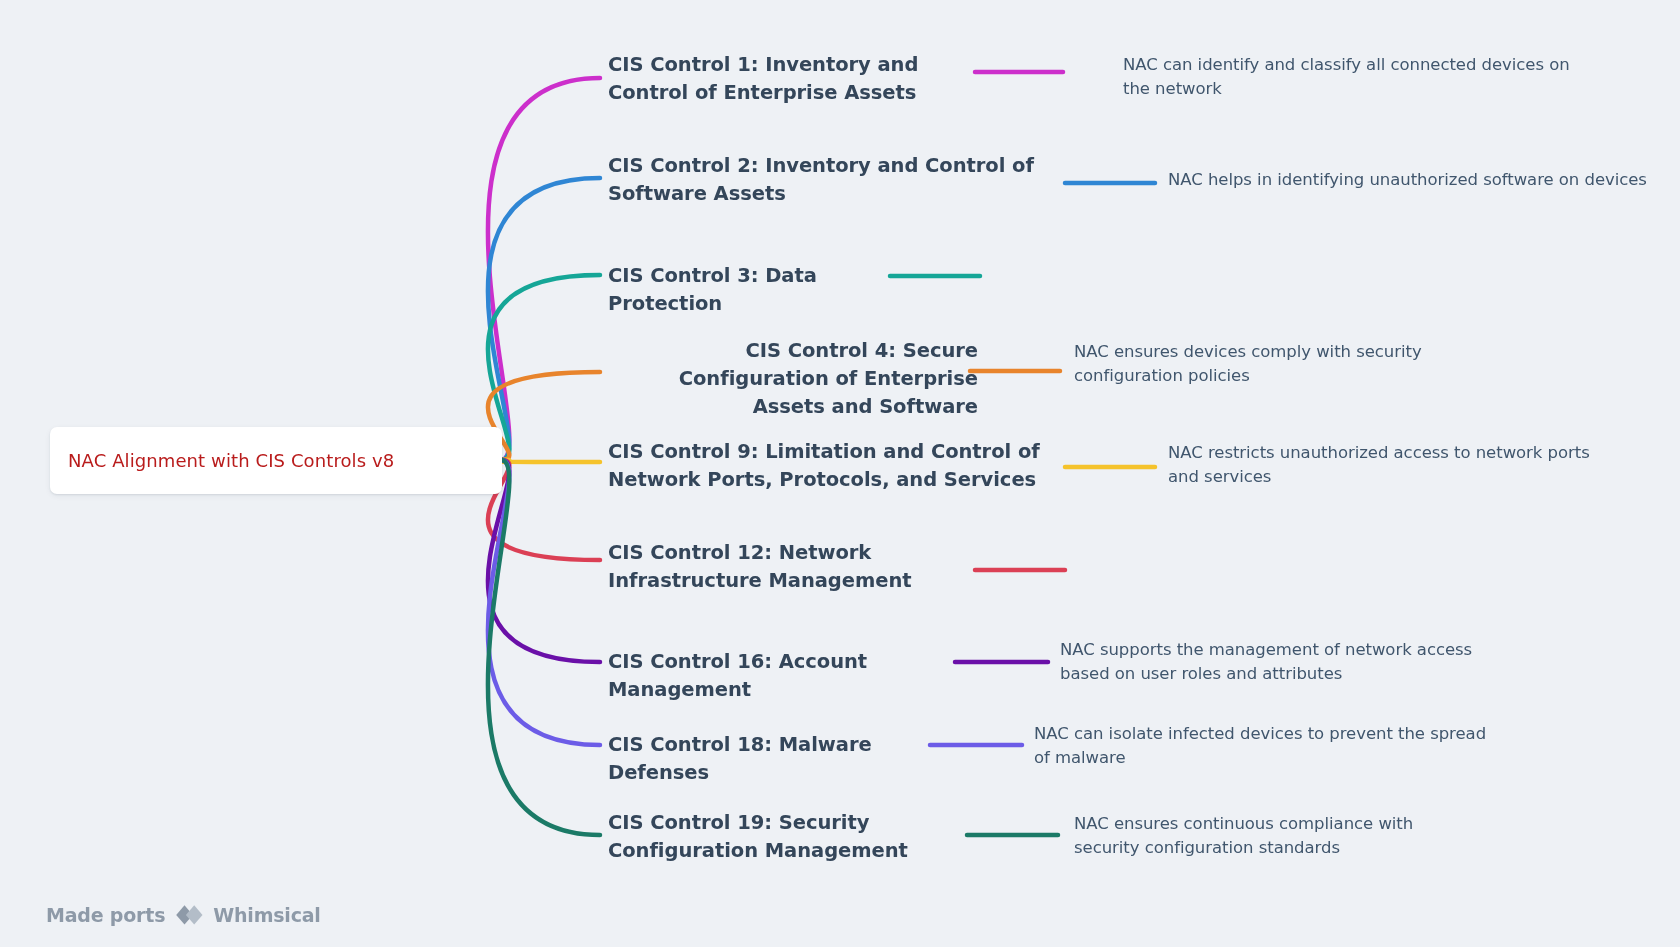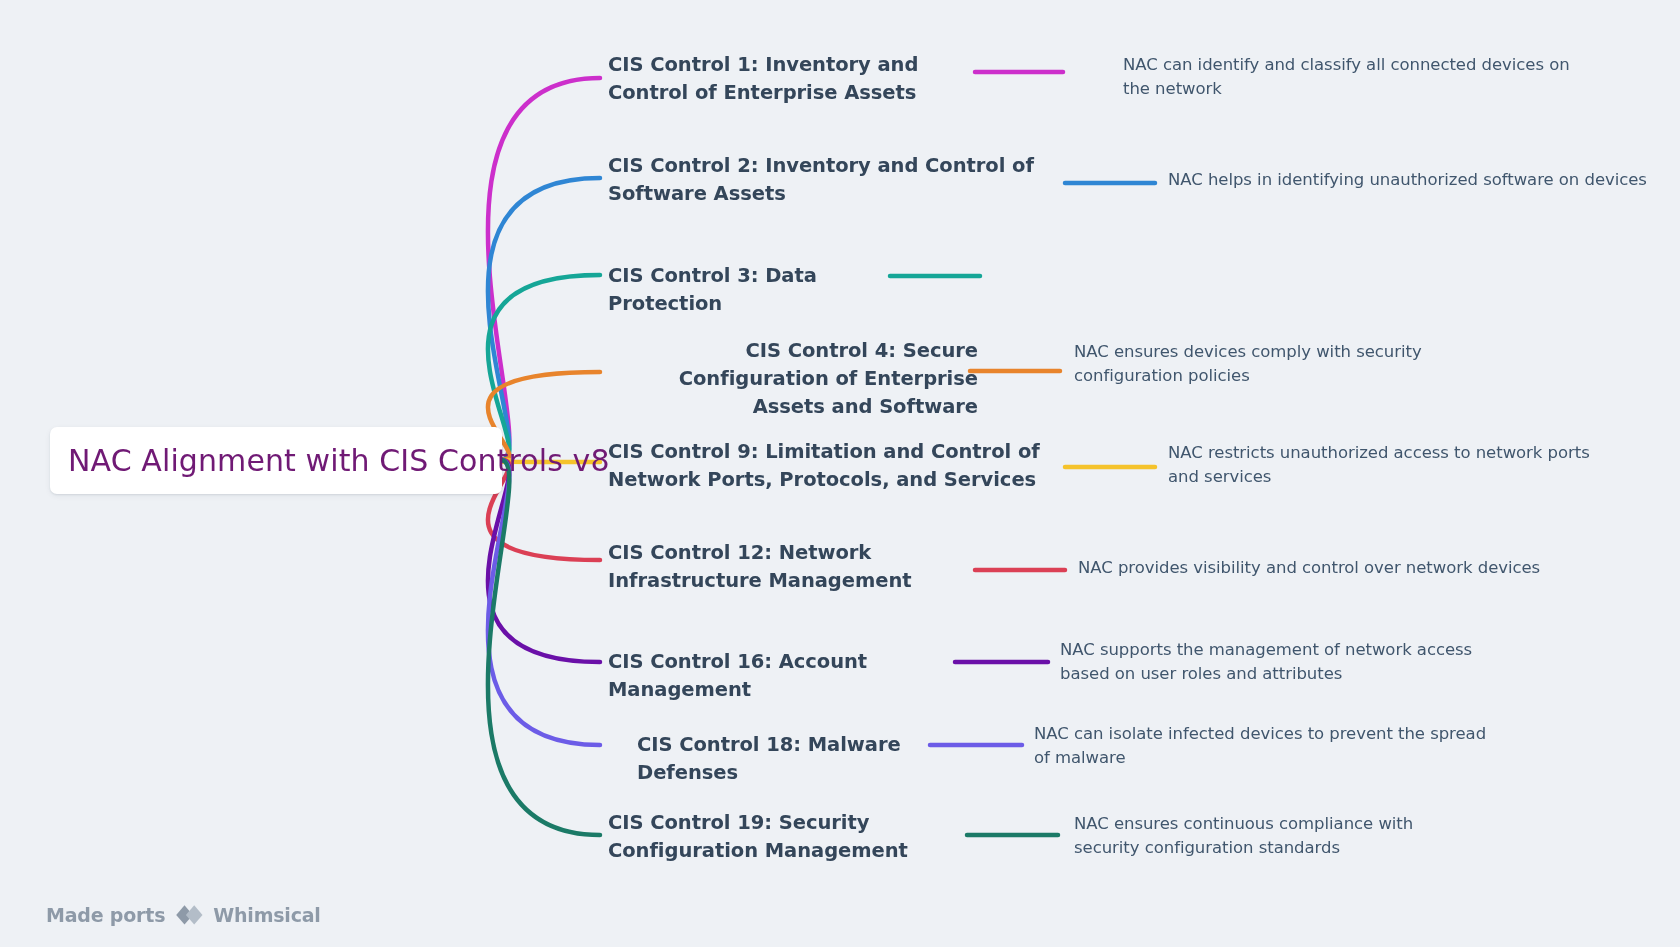--- a/index.html
+++ b/index.html
@@ -42,23 +42,23 @@
     height: 67px;
     background: #ffffff;
     border-radius: 7px;
     box-shadow: 0 1px 2px rgba(30, 45, 65, 0.10), 0 2px 6px rgba(30, 45, 65, 0.06);
     display: flex;
     align-items: center;
     box-sizing: border-box;
     padding: 0 18px;
   }
   #root-node .root-label {
-    font-size: 30px;
+    font-size: 18px;
     font-weight: 400;
-    color: #701a75;
+    color: #b91c1c;
     letter-spacing: 0.1px;
     line-height: 1.2;
     white-space: nowrap;
   }
 
   
   .topic {
     position: absolute;
     font-size: 19.5px;
     font-weight: 700;
@@ -127,28 +127,27 @@
     <span class="root-label">NAC Alignment with CIS Controls v8</span>
   </div>
 
   <div class="topic" style="left:608px; top:51px; width:380px;">CIS Control 1: Inventory and Control of Enterprise Assets</div>
   <div class="topic" style="left:608px; top:152px; width:460px;">CIS Control 2: Inventory and Control of Software Assets</div>
   <div class="topic" style="left:608px; top:262px; width:290px;">CIS Control 3: Data Protection</div>
   <div class="topic" style="left:608px; top:337px; width:370px;text-align:right;">CIS Control 4: Secure Configuration of Enterprise Assets and Software</div>
   <div class="topic" style="left:608px; top:438px; width:460px;">CIS Control 9: Limitation and Control of Network Ports, Protocols, and Services</div>
   <div class="topic" style="left:608px; top:539px; width:380px;">CIS Control 12: Network Infrastructure Management</div>
   <div class="topic" style="left:608px; top:648px; width:360px;">CIS Control 16: Account Management</div>
-  <div class="topic" style="left:637px; top:731px; width:340px;">CIS Control 18: Malware Defenses</div>
+  <div class="topic" style="left:608px; top:731px; width:340px;">CIS Control 18: Malware Defenses</div>
   <div class="topic" style="left:608px; top:809px; width:370px;">CIS Control 19: Security Configuration Management</div>
 
   <div class="leaf" style="left:1123px; top:53px; width:475px;">NAC can identify and classify all connected devices on the network</div>
   <div class="leaf" style="left:1168px; top:168px; width:480px;">NAC helps in identifying unauthorized software on devices</div>
   <div class="leaf" style="left:1074px; top:340px; width:460px;">NAC ensures devices comply with security configuration policies</div>
   <div class="leaf" style="left:1168px; top:441px; width:450px;">NAC restricts unauthorized access to network ports and services</div>
-  <div class="leaf" style="left:1078px; top:556px; width:480px;">NAC provides visibility and control over network devices</div>
   <div class="leaf" style="left:1060px; top:638px; width:455px;">NAC supports the management of network access based on user roles and attributes</div>
   <div class="leaf" style="left:1074px; top:812px; width:400px;">NAC ensures continuous compliance with security configuration standards</div>
   <div class="leaf" style="left:1034px; top:722px; width:455px;">NAC can isolate infected devices to prevent the spread of malware</div>
 
   <div id="watermark">
     <span>Made ports</span>
     <span class="wm-logo">
       <svg width="30" height="24" viewBox="0 0 30 24" xmlns="http://www.w3.org/2000/svg">
         <path d="M10.5 2.2 L18.8 11.9 L10.5 21.6 L2.2 11.9 Z" fill="#8e9aa8"></path>
         <path d="M20.2 2.2 L28.5 11.9 L20.2 21.6 L11.9 11.9 Z" fill="#b3bdc8"></path>

